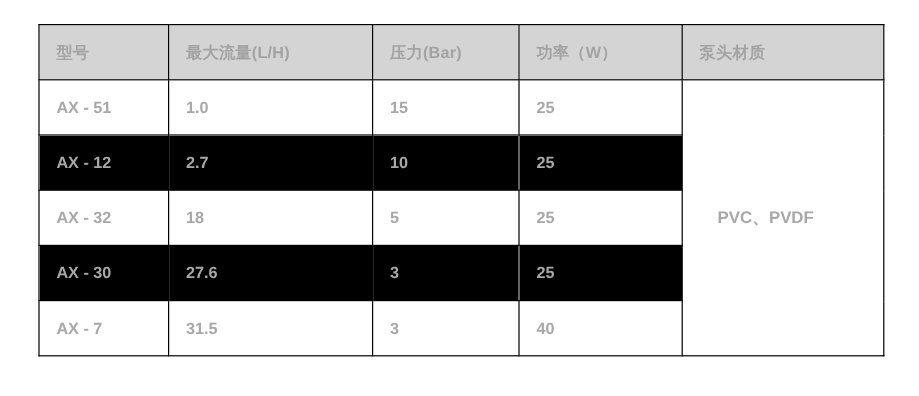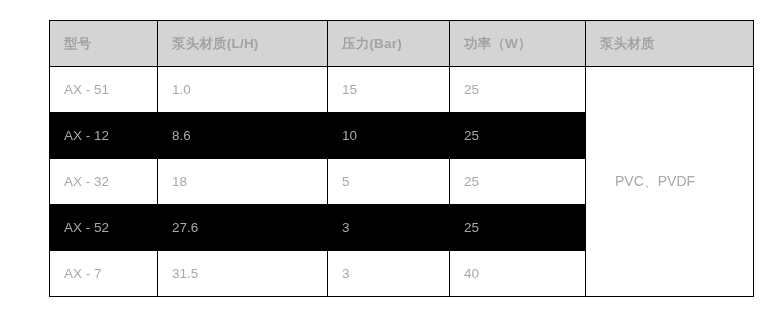--- a/index.html
+++ b/index.html
@@ -9,38 +9,38 @@
   }
   body {
     width: 766px;
     height: 330px;
     overflow: hidden;
     font-family: "Liberation Sans", "DejaVu Sans", sans-serif;
   }
 
   #spec-table-wrapper {
     position: absolute;
-    left: 49px;
+    left: 32px;
     top: 20px;
     width: 704px;
   }
 
   table.spec-table {
     border-collapse: collapse;
     table-layout: fixed;
     width: 704px;
     border: 1px solid #000000;
   }
 
   table.spec-table th,
   table.spec-table td {
     border: 1px solid #000000;
     text-align: left;
     vertical-align: middle;
-    font-weight: normal;
+    font-weight: bold;
     color: #a8a8a8;
     padding: 0 14px;
     overflow: hidden;
     white-space: nowrap;
   }
 
   table.spec-table thead th {
     background: #d4d4d4;
     height: 45px;
     font-size: 13.5px;
@@ -82,48 +82,48 @@
     <colgroup>
       <col class="c-model">
       <col class="c-flow">
       <col class="c-pressure">
       <col class="c-power">
       <col class="c-material">
     </colgroup>
     <thead>
       <tr>
         <th>型号</th>
-        <th>泵头材质(L/H)</th>
+        <th>最大流量(L/H)</th>
         <th>压力(Bar)</th>
         <th>功率（W）</th>
         <th>泵头材质</th>
       </tr>
     </thead>
     <tbody>
       <tr class="plain">
         <td>AX - 51</td>
         <td>1.0</td>
         <td>15</td>
         <td>25</td>
         <td class="material-cell" rowspan="5">PVC、PVDF</td>
       </tr>
       <tr class="striped">
         <td>AX - 12</td>
-        <td>8.6</td>
+        <td>2.7</td>
         <td>10</td>
         <td>25</td>
       </tr>
       <tr class="plain">
         <td>AX - 32</td>
         <td>18</td>
         <td>5</td>
         <td>25</td>
       </tr>
       <tr class="striped">
-        <td>AX - 52</td>
+        <td>AX - 30</td>
         <td>27.6</td>
         <td>3</td>
         <td>25</td>
       </tr>
       <tr class="plain">
         <td>AX - 7</td>
         <td>31.5</td>
         <td>3</td>
         <td>40</td>
       </tr>

